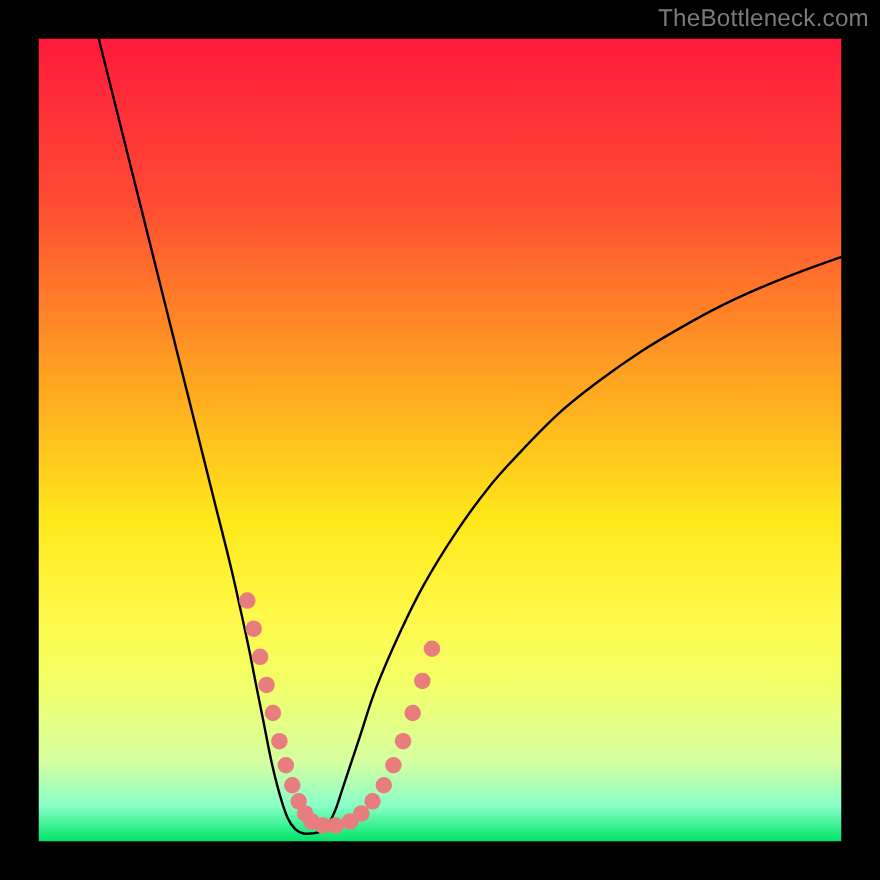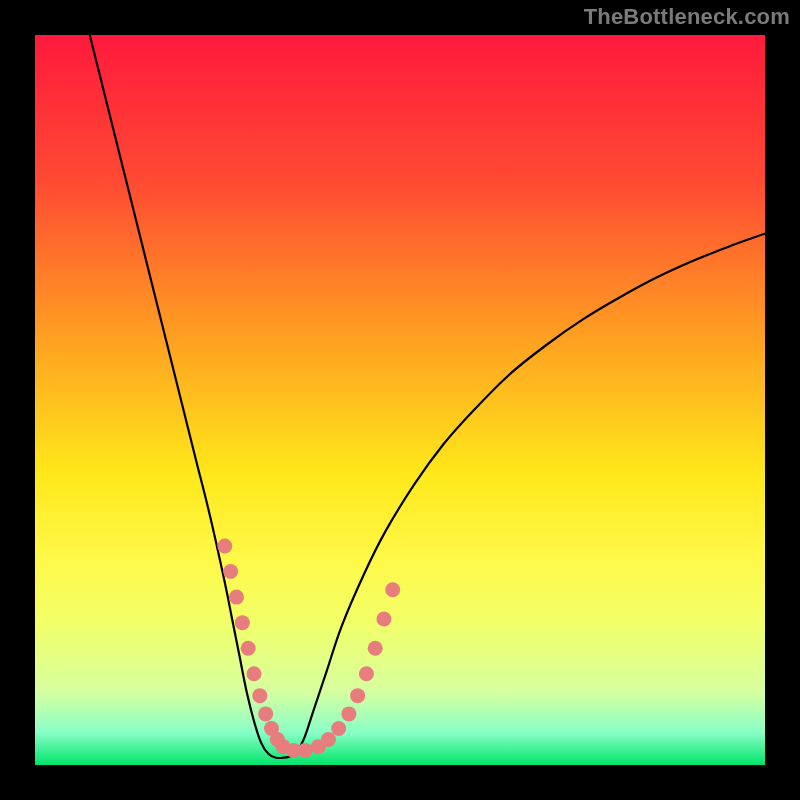--- a/index.html
+++ b/index.html
@@ -18,21 +18,21 @@
     width: 800px;
     height: 800px;
     background: #000;
   }
   .watermark {
     position: absolute;
     top: 4px;
     right: 10px;
     color: #7a7a7a;
     font-size: 22px;
-    font-weight: 700;
+    font-weight: 400;
     letter-spacing: 0.2px;
   }
   svg {
     position: absolute;
     left: 0;
     top: 0;
   }
 </style>
 </head>
 <body>

